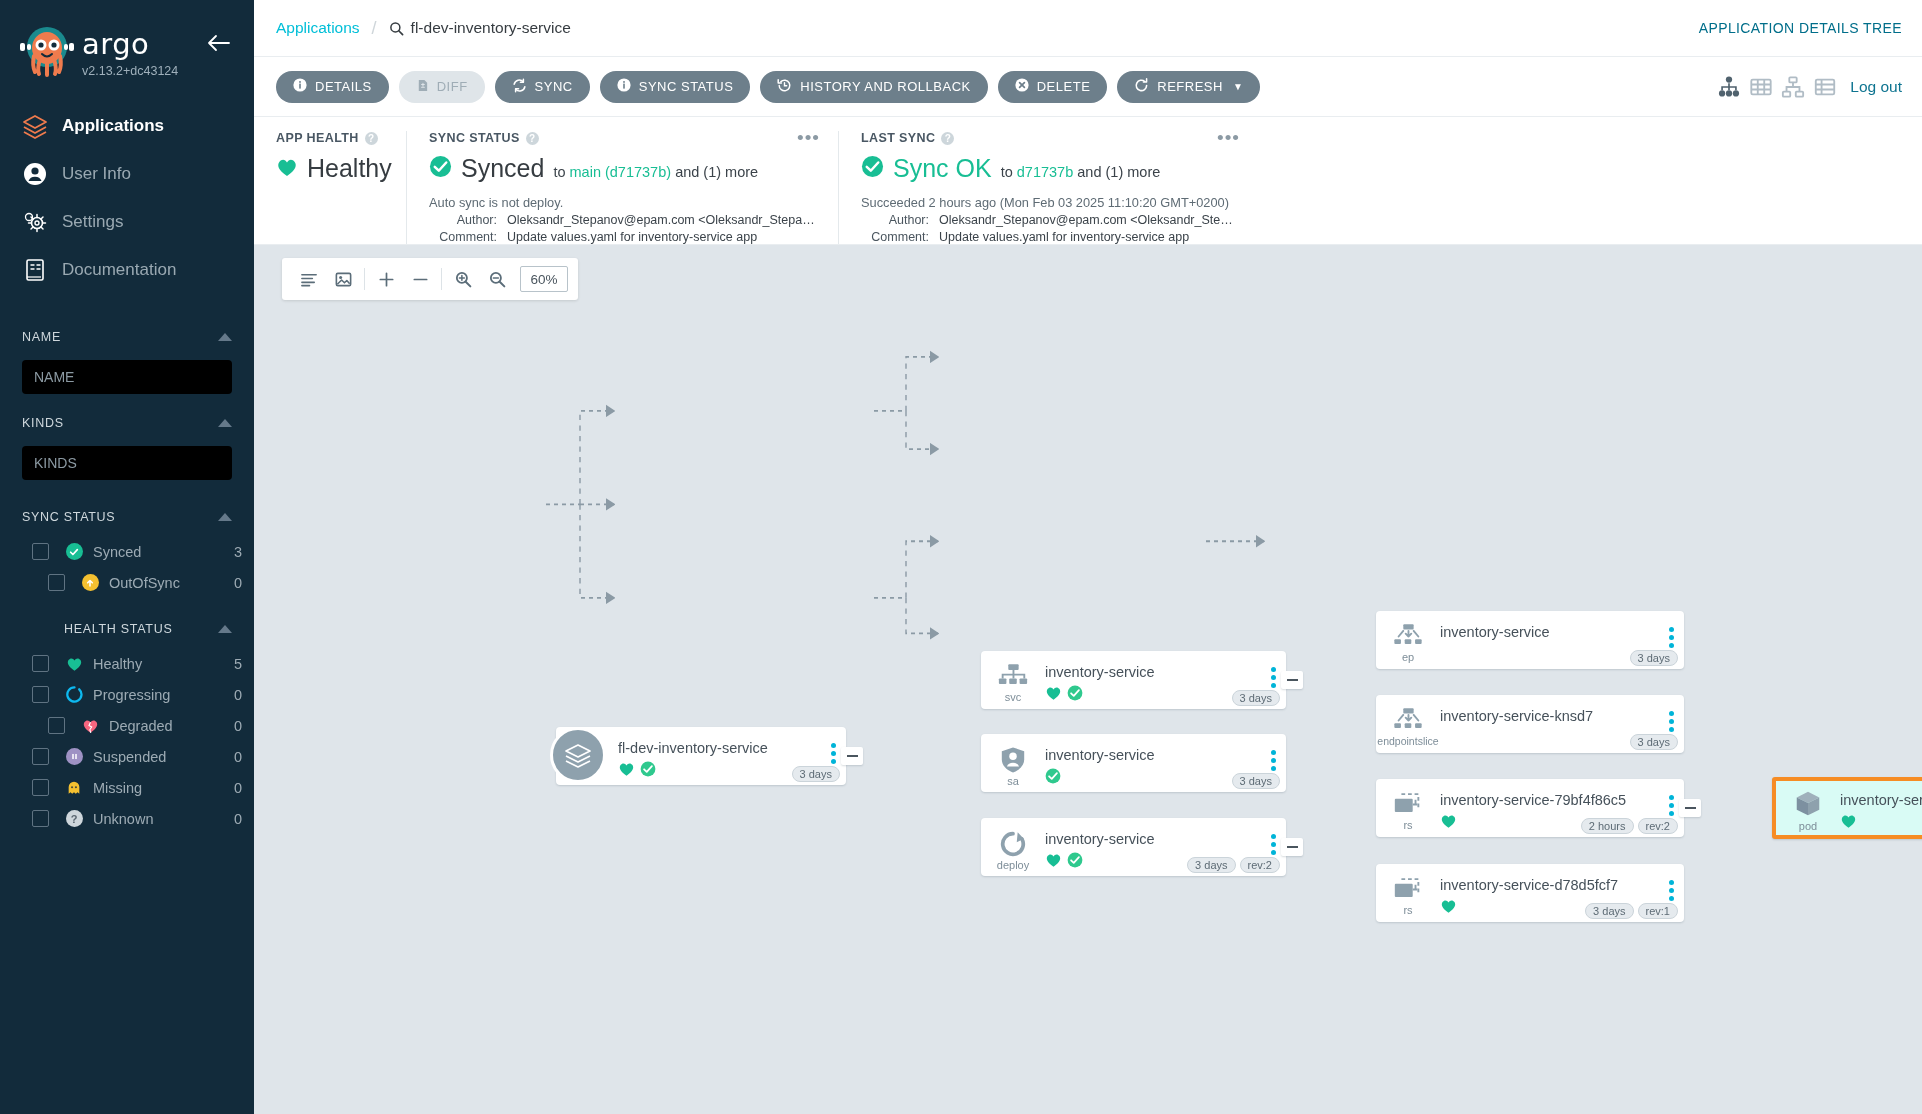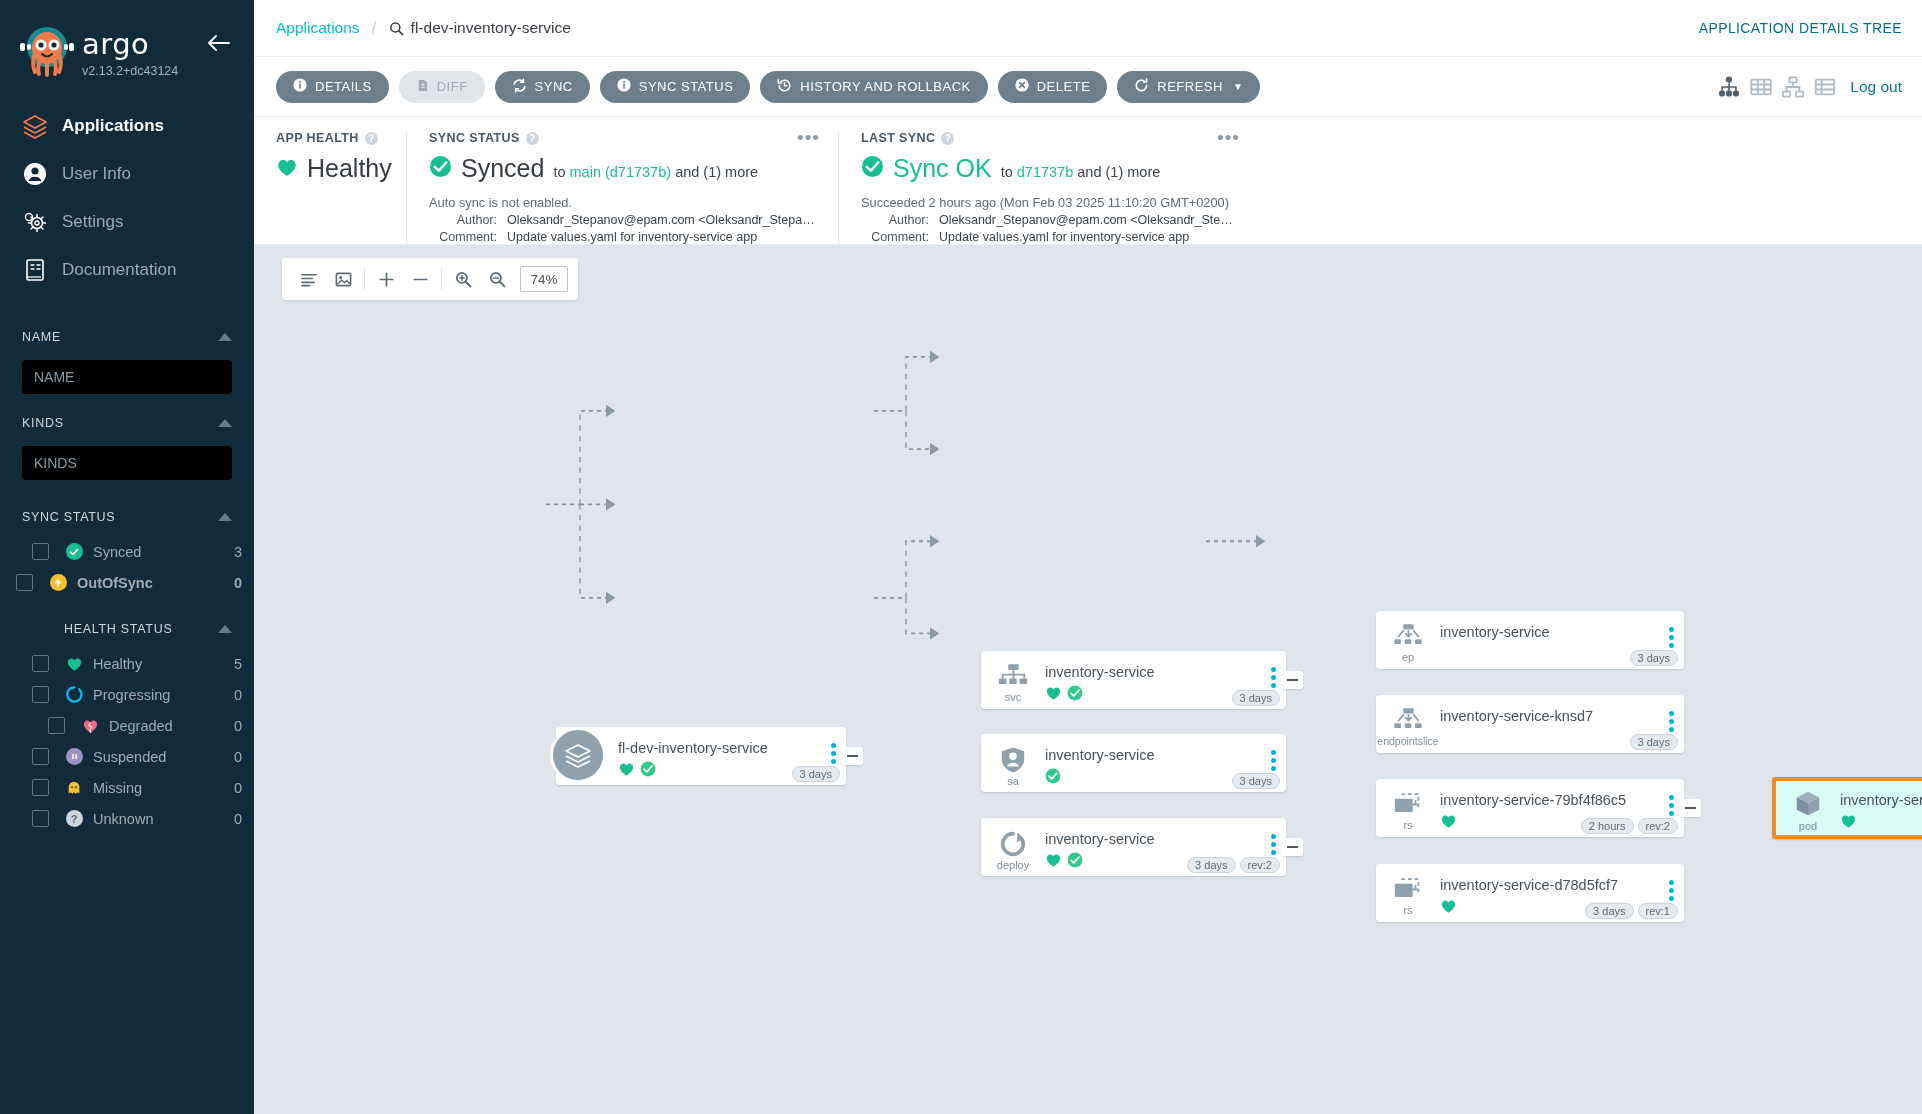--- a/index.html
+++ b/index.html
@@ -317,21 +317,21 @@
         <span class="frow-icon">
           <span class="g-circle" style="background:#18be94;">
             <svg viewBox="0 0 12 12" width="10" height="10">
                 <path d="M2 6.3 L4.7 9 L10 3.2" stroke="#ffffff" stroke-width="2" fill="none" stroke-linecap="round" stroke-linejoin="round"></path>
               </svg>
           </span>
         </span>
         <span class="frow-label">Synced</span>
         <span class="frow-count">3</span>
       </div>
-      <div class="filter-row" style="padding-left:16px;font-weight:bold;">
+      <div class="filter-row" style="padding-left:48px;">
         <span class="cbox"></span>
         <span class="frow-icon">
           <span class="g-circle" style="background:#f4c030;">
             <svg viewBox="0 0 12 12" width="10" height="10">
                 <path d="M6 9.5 V3.2 M3.2 5.8 L6 3 L8.8 5.8" stroke="#ffffff" stroke-width="1.8" fill="none" stroke-linecap="round" stroke-linejoin="round"></path>
               </svg>
           </span>
         </span>
         <span class="frow-label">OutOfSync</span>
         <span class="frow-count">0</span>
@@ -568,21 +568,21 @@
                 <path d="M6 12.4 L10.2 16.4 L18 7.8" stroke="#ffffff" stroke-width="2.6" fill="none" stroke-linecap="round" stroke-linejoin="round"></path>
               </svg>
           </span>
           <span class="sp-big-text">Synced</span>
           <span class="sp-big-suffix">
             <span>to</span>
             <span class="rev">main (d71737b)</span>
             <span>and (1) more</span>
           </span>
         </div>
-        <div class="sp-note">Auto sync is not enabled.</div>
+        <div class="sp-note">Auto sync is not deploy.</div>
         <div class="kv">
           <span class="kv-key">Author:</span>
           <span class="kv-val">Oleksandr_Stepanov@epam.com &lt;Oleksandr_Stepan…</span>
         </div>
         <div class="kv">
           <span class="kv-key">Comment:</span>
           <span class="kv-val">Update values.yaml for inventory-service app</span>
         </div>
       </div>
 
@@ -652,21 +652,21 @@
             <path d="M8.3 5.7 v5.2 M5.7 8.3 h5.2" stroke="#5b6d79" stroke-width="1.6" stroke-linecap="round"></path>
           </svg>
         </span>
         <span class="gt-btn">
           <svg viewBox="0 0 20 20" width="19" height="19">
             <circle cx="8.3" cy="8.3" r="5.3" fill="none" stroke="#5b6d79" stroke-width="1.9"></circle>
             <path d="M12.3 12.3 L17.2 17.2" stroke="#5b6d79" stroke-width="2.1" stroke-linecap="round"></path>
             <path d="M5.7 8.3 h5.2" stroke="#5b6d79" stroke-width="1.6" stroke-linecap="round"></path>
           </svg>
         </span>
-        <span class="zoomval">74%</span>
+        <span class="zoomval">60%</span>
       </div>
 
       <svg class="edges" viewBox="0 0 1668 660" preserveAspectRatio="none">
         <defs>
           <marker id="ah" markerWidth="7" markerHeight="7" refX="6" refY="3.5" orient="auto">
             <path d="M0 0 L7 3.5 L0 7 Z" fill="#8b9aa5"></path>
           </marker>
         </defs>
         <g stroke="#8b9aa5" stroke-width="1.4" stroke-dasharray="4 4" fill="none">
 

